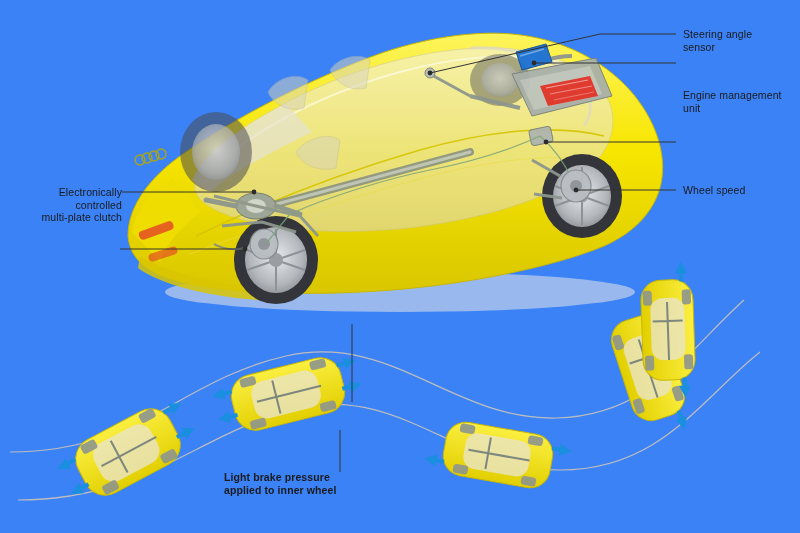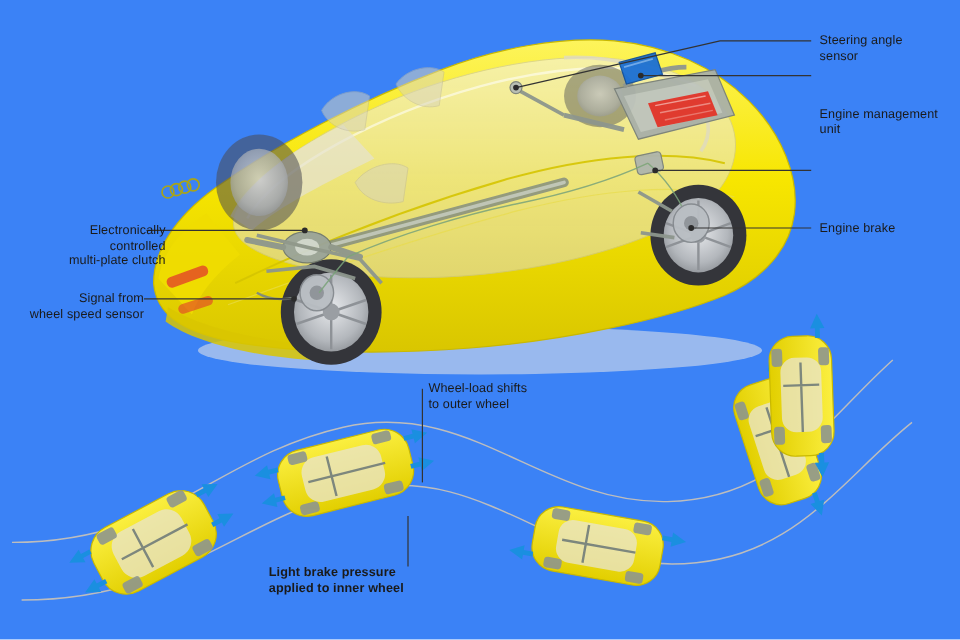--- a/index.html
+++ b/index.html
@@ -332,28 +332,24 @@
     </g>
   </svg>
 
   <div class="label right" style="left:683px; top:28px;">Steering angle
 sensor</div>
 
   <div class="label right" style="left:683px; top:57px;margin-top:32px;">Engine management
 unit</div>
 
 
-  <div class="label right" style="left:683px; top:184px;">Engine brake</div>
-
-  <div class="label left" style="left:54px; top:186px; width:84px; text-align:right;">Electronically
+  <div class="label right" style="left:683px; top:184px;">Wheel speed</div>
+
+  <div class="label left" style="left:38px; top:186px; width:84px; text-align:right;">Electronically
 controlled
 multi-plate clutch</div>
 
-  <div class="label left" style="left:10px; top:243px; width:110px; text-align:right;">Signal from
-wheel speed sensor</div>
-
-  <div class="label left" style="left:357px; top:318px;">Wheel-load shifts
-to outer wheel</div>
+
 
   <div class="label left" style="left:224px; top:471px; width:116px; text-align:left;font-weight:bold;">Light brake pressure
 applied to inner wheel</div>
 
 </div>
 
 </body></html>

